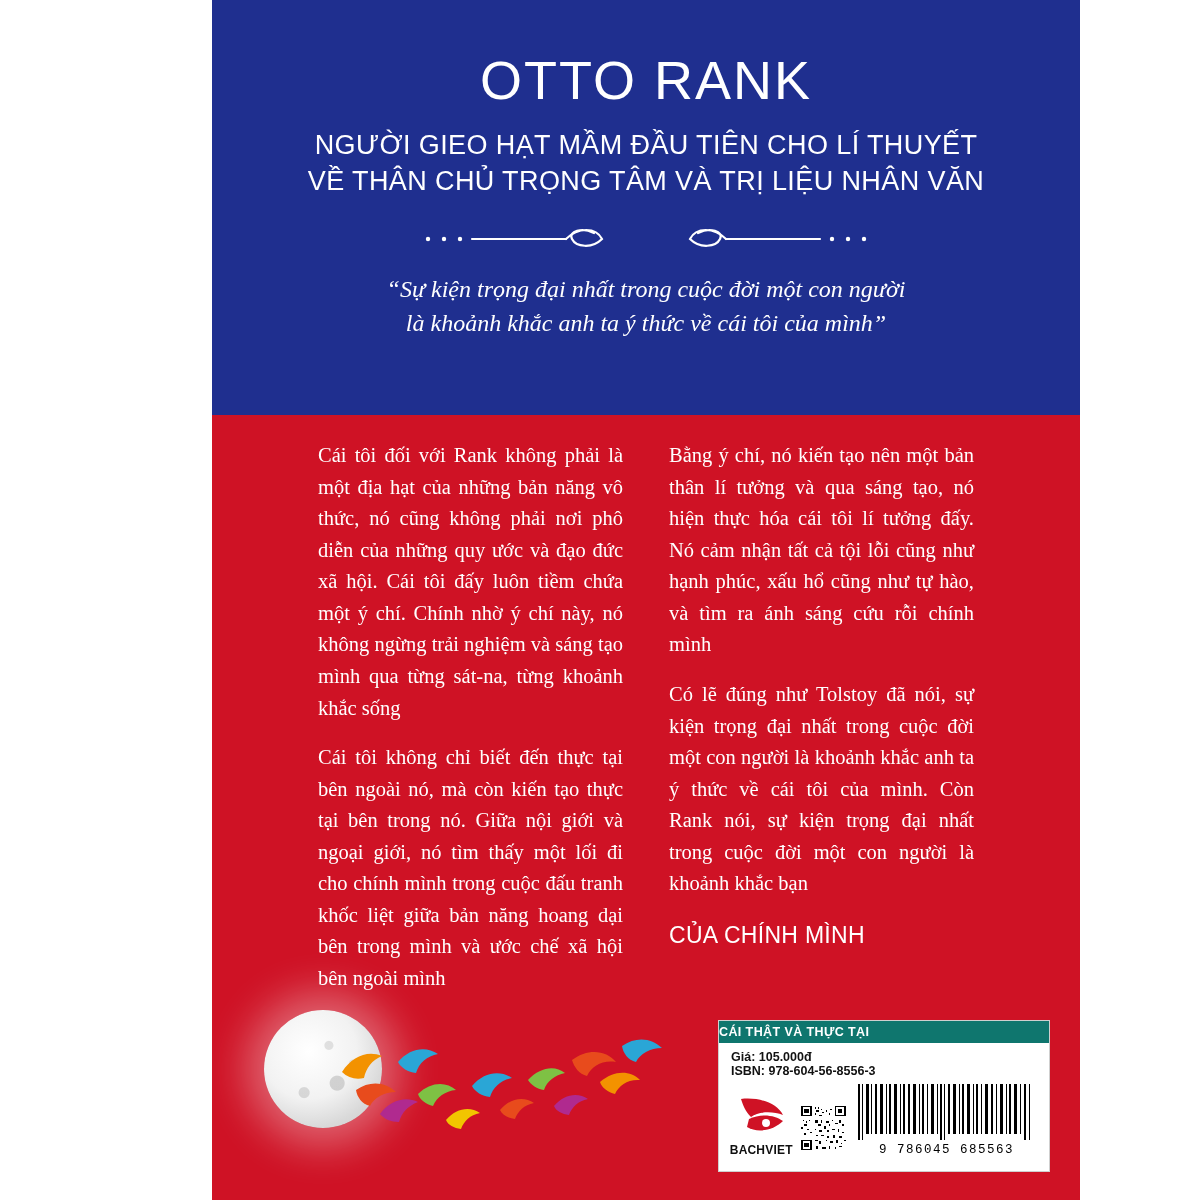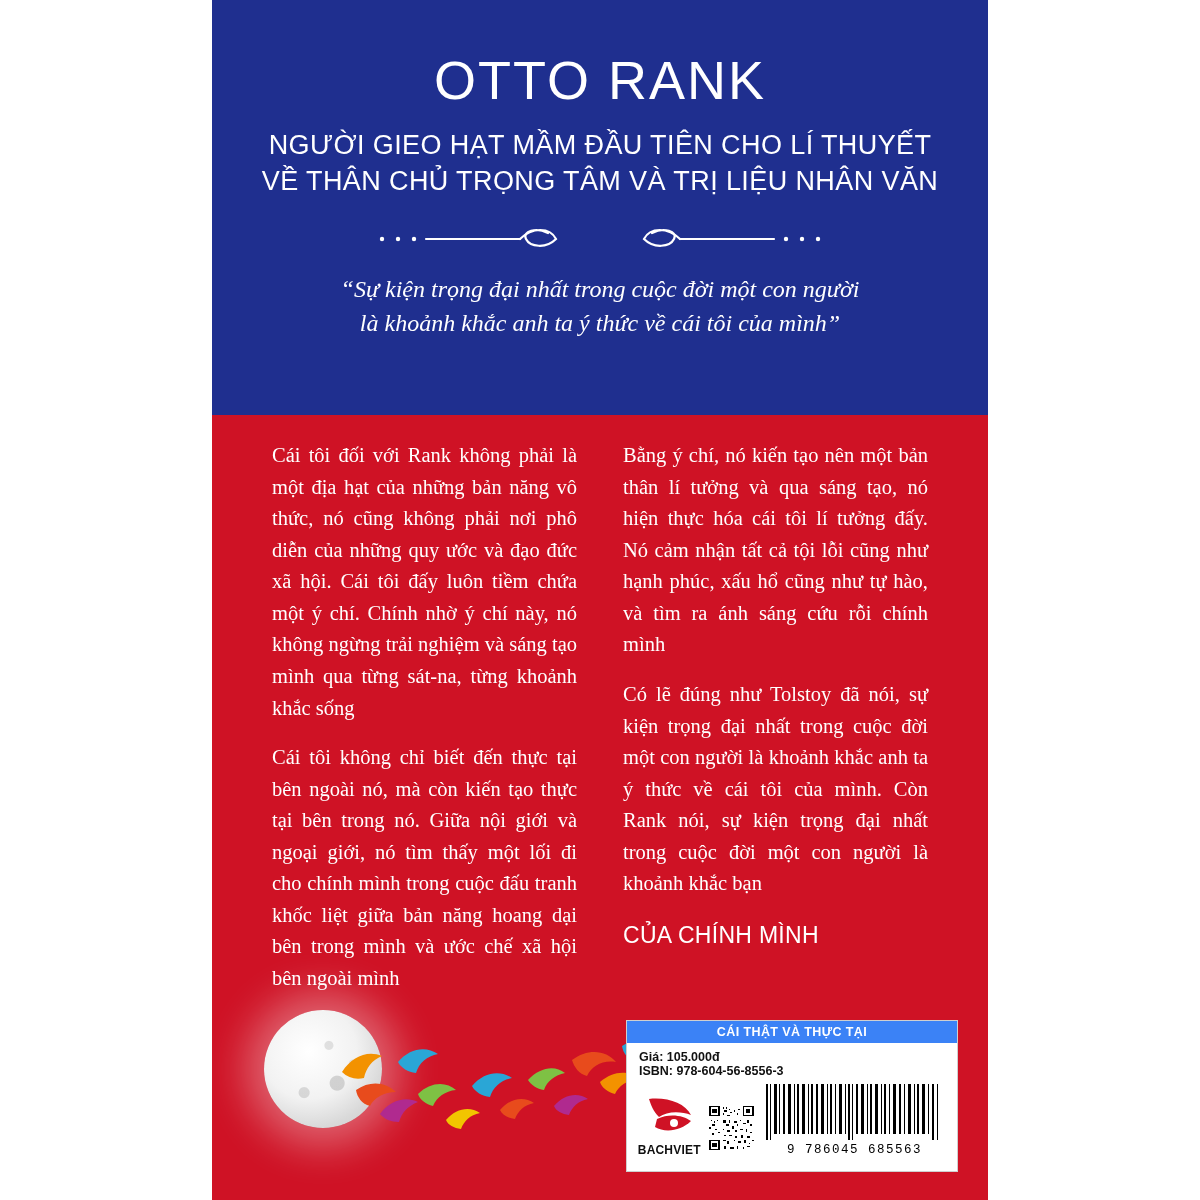--- a/index.html
+++ b/index.html
@@ -16,21 +16,21 @@
   .page {
     position: relative;
     width: 1200px;
     height: 1200px;
     background: #ffffff;
   }
   .cover {
     position: absolute;
     left: 212px;
     top: 0px;
-    width: 776px;
+    width: 868px;
     height: 1200px;
     background: #cf1225;
     overflow: hidden;
   }
   
   .top-panel {
     position: absolute;
     left: 0;
     top: 0;
     width: 100%;
@@ -137,23 +137,22 @@
     right: 30px;
     bottom: 28px;
     width: 330px;
     height: 150px;
     background: #ffffff;
     border: 1px solid #cfcfcf;
     font-family: "Liberation Sans", sans-serif;
     overflow: hidden;
   }
   .bc-header {
-    background: #3b82f6;
+    background: #0f766e;
     color: #ffffff;
-    text-align: center;
     font-size: 12.5px;
     font-weight: bold;
     letter-spacing: 0.4px;
     padding: 4px 0 4px 0;
   }
   .bc-line {
     display: flex;
     justify-content: space-between;
     padding: 7px 12px 0 12px;
     font-size: 12.5px;

